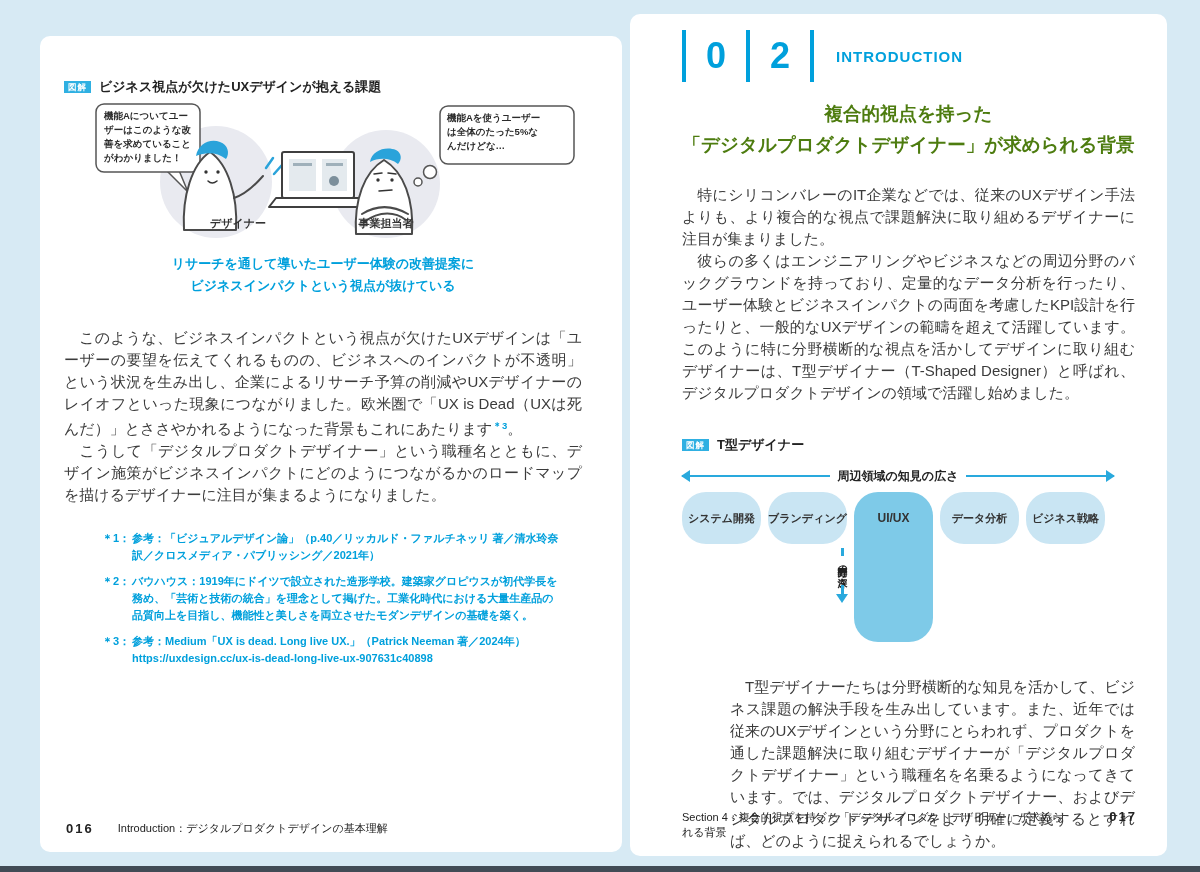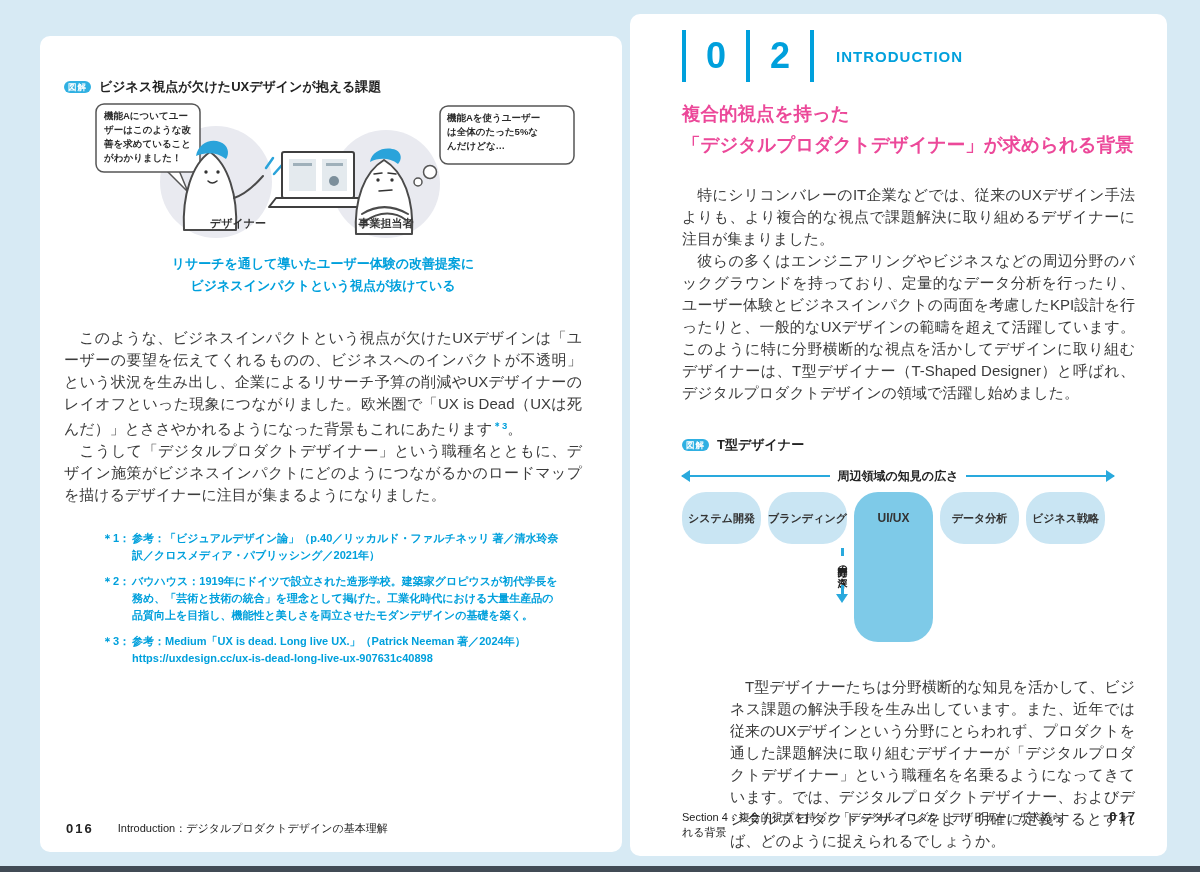--- a/index.html
+++ b/index.html
@@ -18,21 +18,21 @@
   .page-right {
     position:absolute; left:630px; top:14px; width:537px; height:842px;
     background:#ffffff; border-radius:10px; padding:0 32px 0 52px;
   }
   .bottom-bar { position:absolute; left:0; top:866px; width:1200px; height:6px; background:#414b55; }
 
   
   .fig-header { display:flex; align-items:center; gap:8px; font-size:13px; font-weight:bold; color:#222; }
   .badge {
     display:inline-block; background:#2fb0e2; color:#fff; font-size:8.5px; font-weight:bold;
-    padding:2px 4px; border-radius:6px; line-height:1; letter-spacing:1px; flex:none;
+    padding:2px 4px; border-radius:0; line-height:1; letter-spacing:1px; flex:none;
   }
   .page-left .fig-header { margin-top:42px; }
 
   
   .illustration { display:block; margin:6px auto 0; }
   .bubble-text { font-size:9.5px; font-weight:600; fill:#2b2b2b; }
   .char-label { font-size:11px; font-weight:bold; fill:#333; text-anchor:middle; }
 
   .fig-caption { margin-top:6px; text-align:center; color:#00a0dc; font-weight:bold; font-size:13px; line-height:22px; }
 
@@ -54,21 +54,21 @@
   .footer-label { font-size:11px; color:#222; }
   .footer-left .footer-label { margin-left:24px; }
   .footer-right .footer-label { margin-left:auto; }
   .footer-right .page-num { margin-left:36px; }
 
   
   .section-header { display:flex; align-items:center; margin-top:16px; }
   .v-bar { width:4px; height:52px; background:#00a0dc; flex:none; }
   .sec-digit { font-size:36px; font-weight:800; color:#00a0dc; padding:0 20px; line-height:1; }
   .sec-label { margin-left:22px; font-size:15px; font-weight:800; color:#00a0dc; letter-spacing:1px; }
-  .page-title { margin-top:16px; font-size:18.5px; line-height:31px; font-weight:800; color:#ec4899; }
+  .page-title { margin-top:16px; font-size:18.5px; line-height:31px; font-weight:800; color:#4d7c0f;text-align:center; }
   .rp-body { margin-top:24px; }
   .rp-body2 { margin-top:30px;margin-left:48px; }
   .fig2-header { margin-top:32px; }
 
   
   .diagram { position:relative; margin-top:14px; width:432px; height:178px; }
   .d-arrow-row { display:flex; align-items:center; gap:8px; height:16px; }
   .d-line { position:relative; flex:1; height:2.5px; background:#29a9dd; }
   .d-line.left::before {
     content:''; position:absolute; left:-1px; top:-4.5px;

